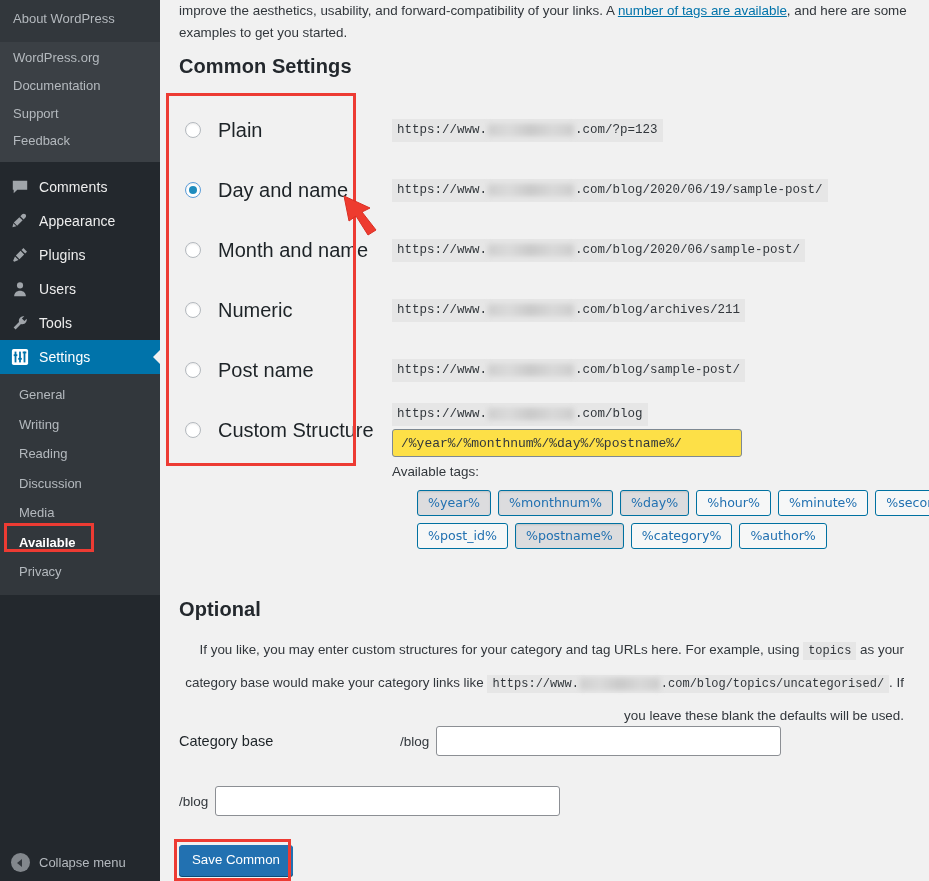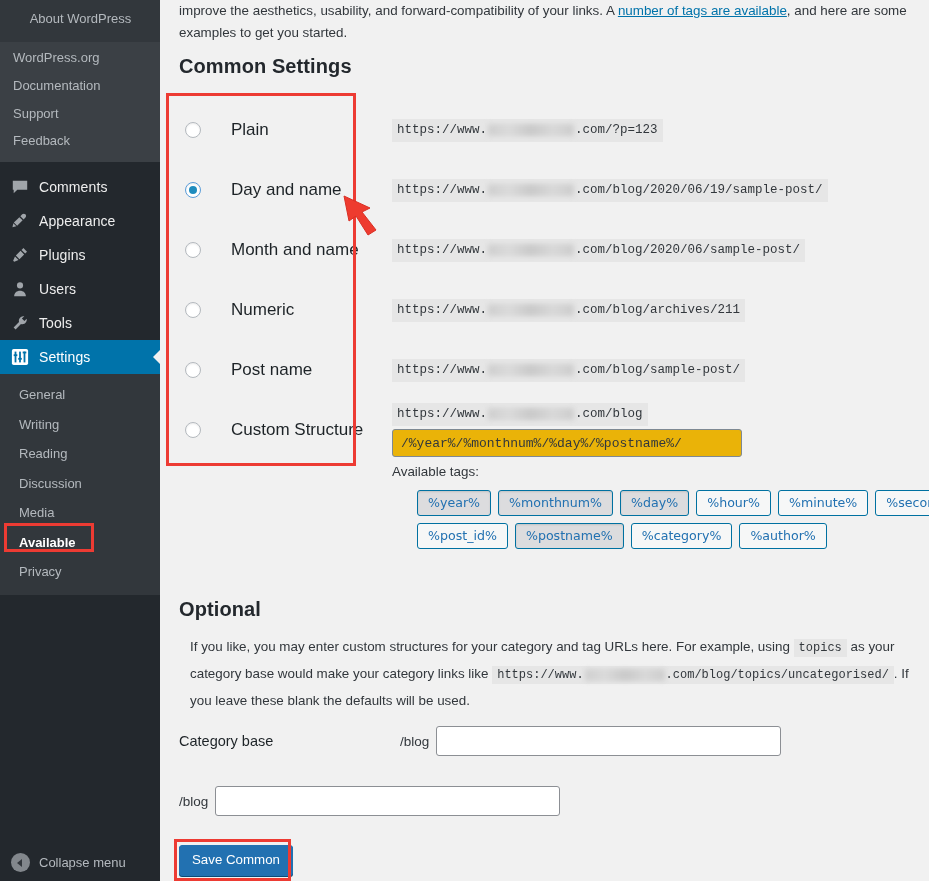--- a/index.html
+++ b/index.html
@@ -14,21 +14,20 @@
 
   
   .sidebar {
     position: absolute; left: 0; top: 0;
     width: 160px; height: 881px;
     background: #23282d;
   }
   .wp-flyout {
     background: #32373c;
     padding-bottom: 2px;
-    text-align: center;
   }
   .flyout-title {
     color: #b4b9be;
     font-size: 13px;
     padding: 11px 12px 12px 13px;
     background: #32373c;
     line-height: 1.3;
   }
   .flyout-item {
     color: #b4b9be;
@@ -161,22 +160,22 @@
     box-shadow: inset 0 1px 2px rgba(0,0,0,.08);
   }
   .radio.checked { border-color: #5b9dd9; }
   .radio.checked::after {
     content: "";
     position: absolute; left: 3px; top: 3px;
     width: 8px; height: 8px; border-radius: 50%;
     background: #1e8cbe;
   }
   .radio-label {
-    margin-left: 30px;
-    font-size: 17px;
+    margin-left: 17px;
+    font-size: 20px;
     color: #1d2327;
     font-weight: 500;
   }
 
   .hl-radios {
     position: absolute;
     left: 6px; top: 93px;
     width: 190px; height: 373px;
     border: 3px solid #ed3b33;
     z-index: 20;
@@ -209,21 +208,21 @@
   .custom-row {
     height: 60px;
     display: flex; flex-direction: column; justify-content: center;
   }
   .custom-input {
     margin-top: 3px;
     width: 350px;
     height: 28px;
     border: 1px solid #7e8993;
     border-radius: 3px;
-    background: #eab308;
+    background: #fde047;
     font-family: "Liberation Mono", monospace;
     font-size: 13px;
     color: #32373c;
     padding: 0 8px;
     outline: none;
   }
 
   .avail-label {
     position: absolute; left: 232px; top: 464px;
     font-size: 13.4px; color: #32373c;
@@ -243,23 +242,23 @@
     line-height: 15px;
     white-space: nowrap;
     font-family: "DejaVu Sans", sans-serif;
   }
   .tag-btn.used {
     background: #dcdcde;
     box-shadow: inset 0 1px 2px rgba(0,0,0,.12);
   }
 
   .optional-text {
-    position: absolute; left: 30px; top: 634px;
+    position: absolute; left: 12px; top: 634px;
     width: 732px;
-    font-size: 13.4px; line-height: 26px; color: #32373c;
+    font-size: 13.4px; line-height: 32px; color: #32373c; text-align: right;
   }
   .inline-code {
     background: #e6e6e6;
     font-family: "Liberation Mono", monospace;
     font-size: 12px;
     padding: 2px 5px;
     color: #32373c;
   }
 
   .field-row { position: absolute; left: 19px; width: 740px; display: flex; align-items: center; }

